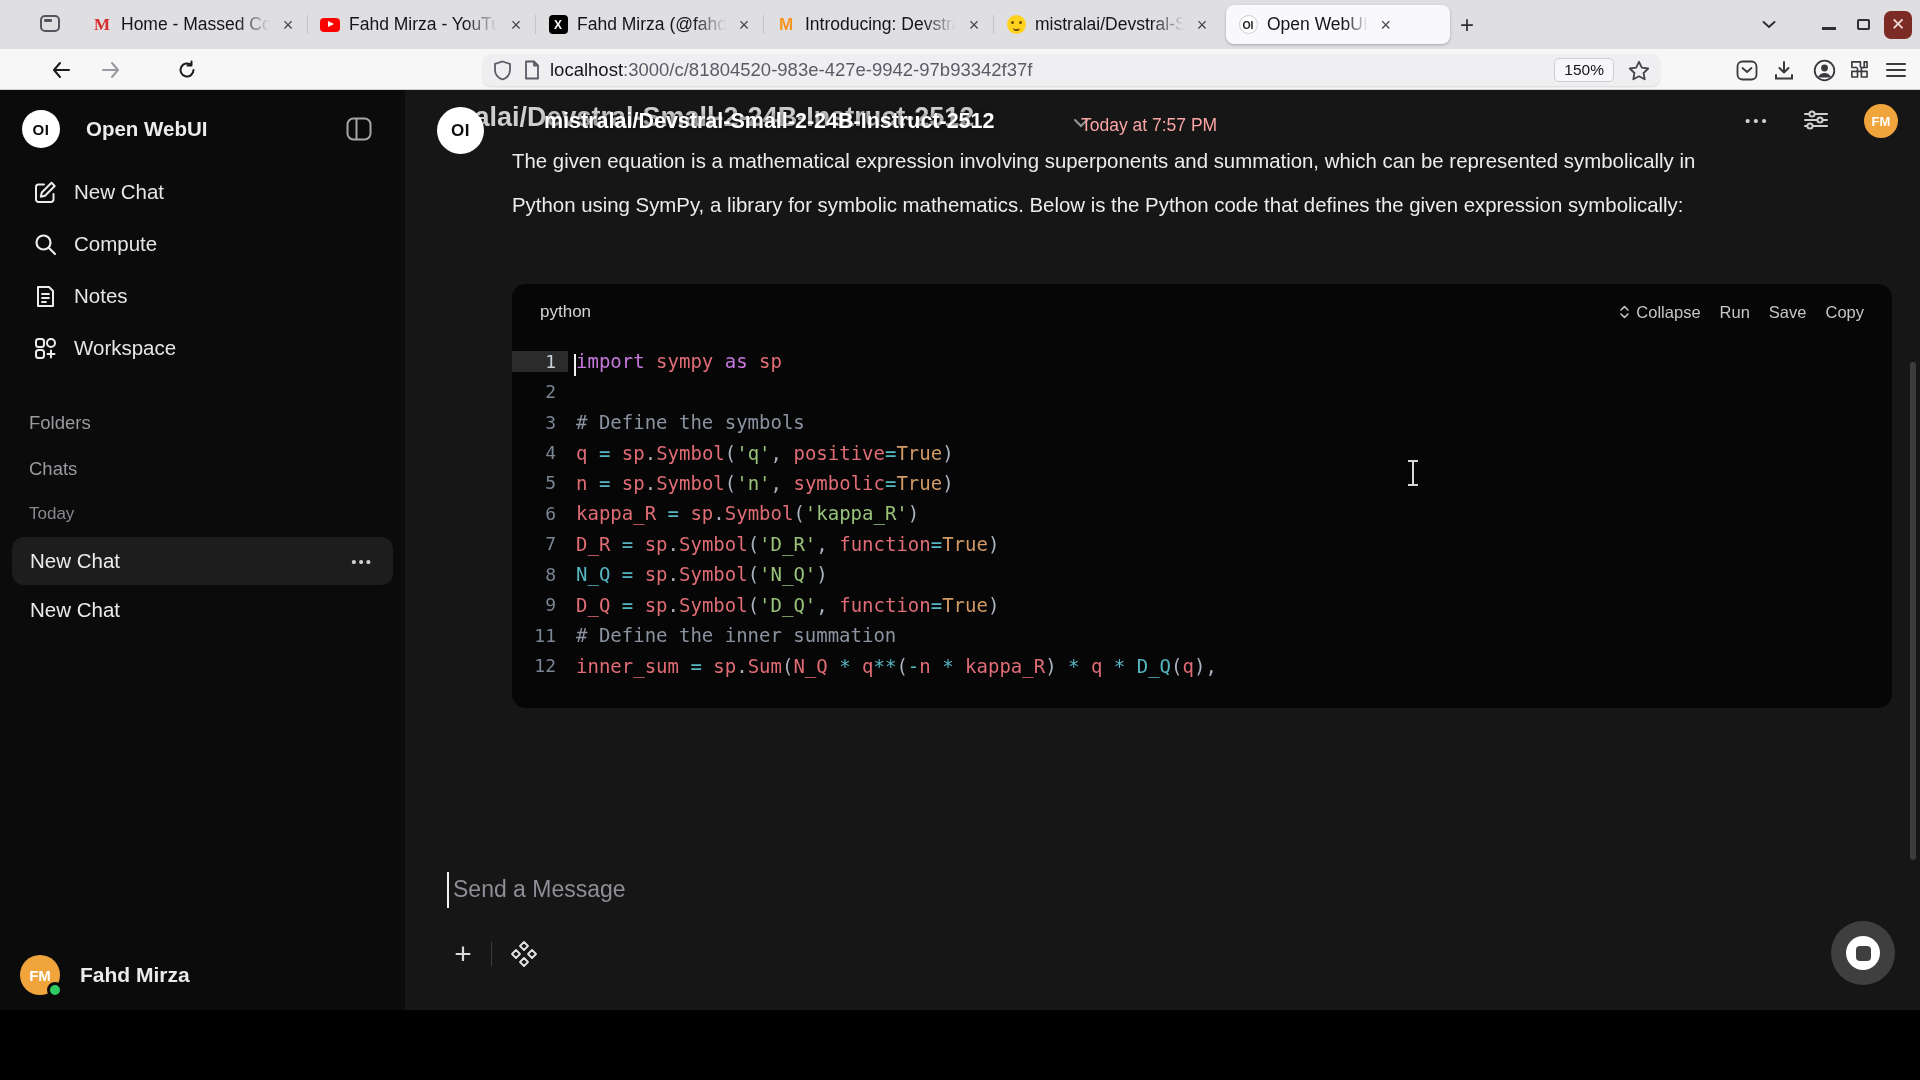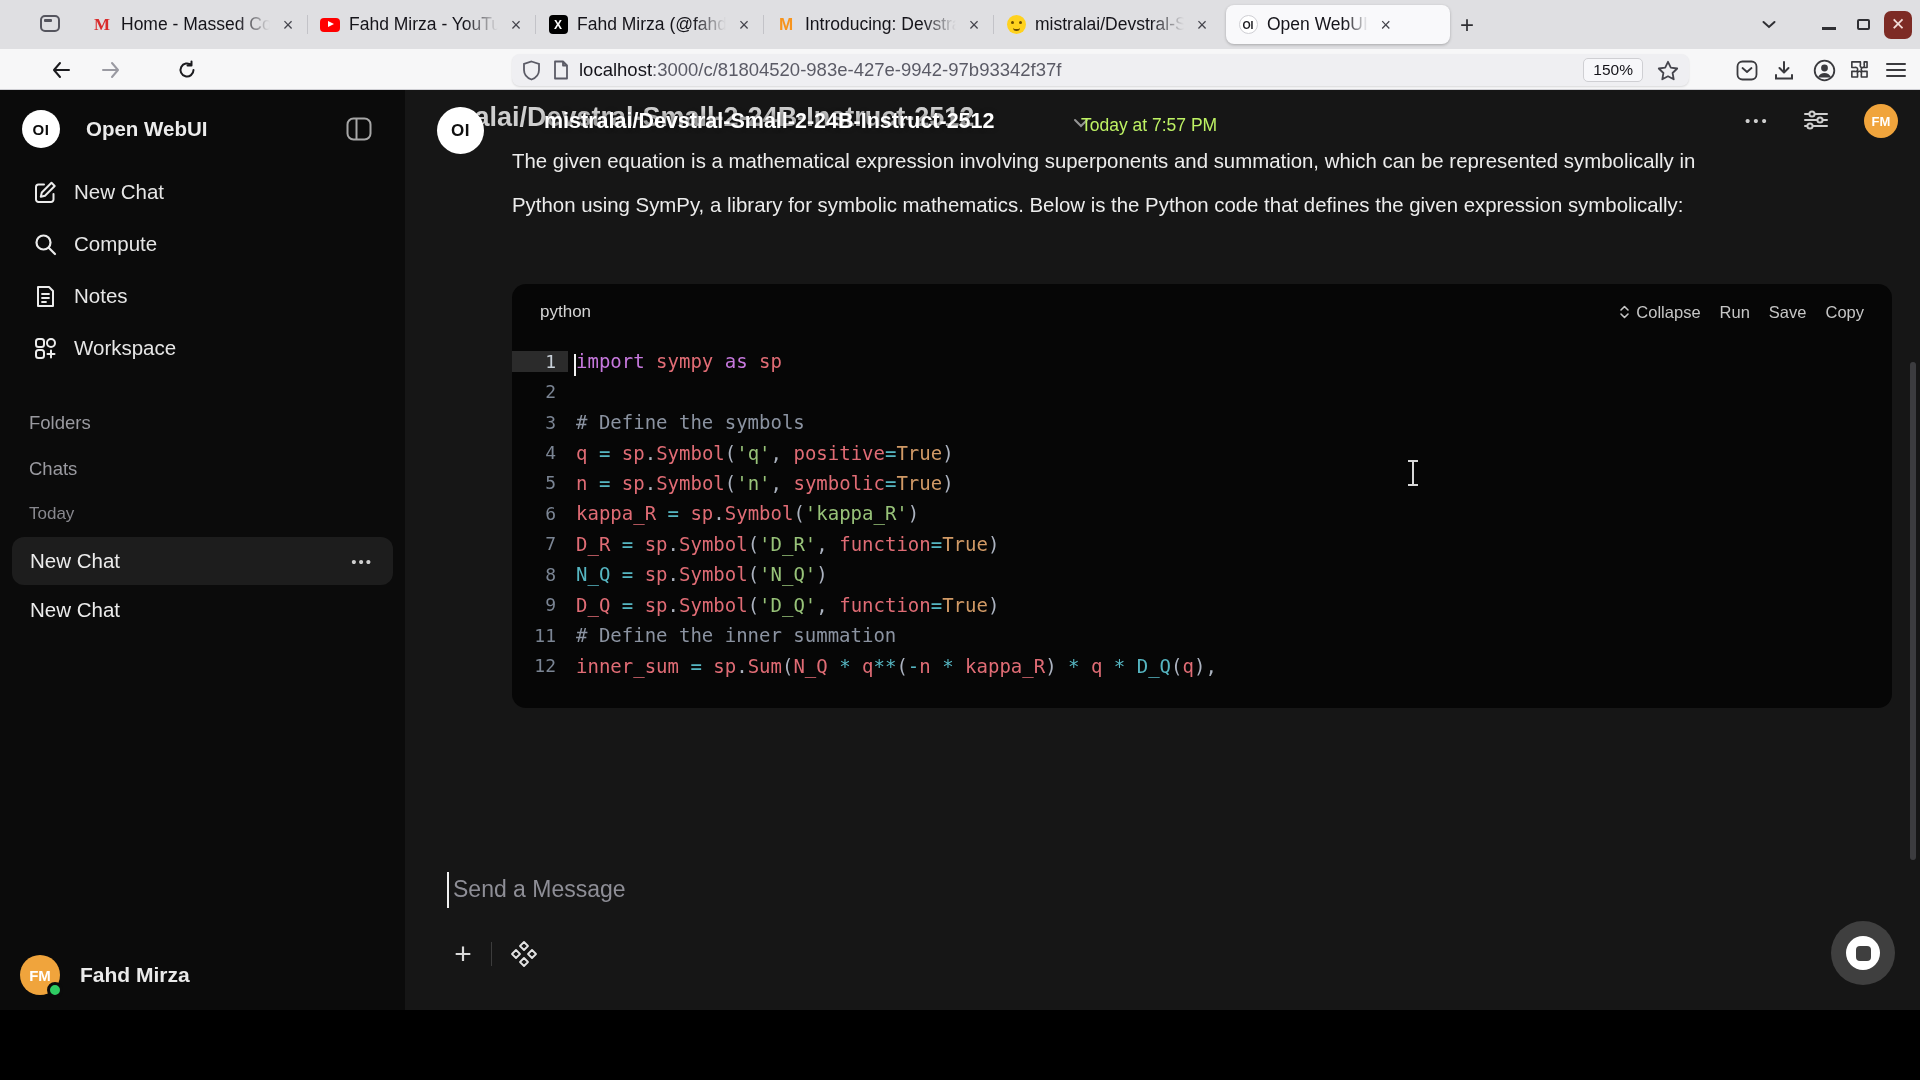--- a/index.html
+++ b/index.html
@@ -34,21 +34,21 @@
   .newtab { position:absolute; left:1452px; top:10px; width:30px; height:30px; color:#2f2f33; font-size:24px; font-weight:300; display:flex; align-items:center; justify-content:center; border-radius:6px; }
   .winctl { position:absolute; right:0; top:0; height:49px; display:flex; align-items:center; }
   .wc { width:34px; height:30px; display:flex; align-items:center; justify-content:center; }
   .wc svg { display:block; }
   .wc-min { width:14px; height:2.4px; background:#2f2f33; margin-top:8px; }
   .wc-max { width:13px; height:11px; border:2px solid #2f2f33; border-radius:2px; }
   .wc-close { width:28px; height:28px; background:#7d2b25; border-radius:7px; color:#f3ddd9; font-size:17px; display:flex; align-items:center; justify-content:center; margin:0 8px 0 4px; }
 
   #urlrow { position:absolute; left:0; top:49px; width:1920px; height:41px; background:#f7f7f8; border-bottom:1px solid #cfcfd4; }
   .navbtn { position:absolute; top:7px; width:30px; height:28px; display:flex; align-items:center; justify-content:center; border-radius:6px; }
-  .urlfield { position:absolute; left:512px; top:5px; width:1177px; height:32px; background:#efeff2; border-radius:8px;
+  .urlfield { position:absolute; left:483px; top:5px; width:1177px; height:32px; background:#efeff2; border-radius:8px;
     box-shadow:0 1px 2px rgba(0,0,0,.12); display:flex; align-items:center; padding:0 10px; }
   .urltext { font-size:18.5px; margin-left:10px; white-space:nowrap; overflow:hidden; flex:1; }
   .url-host { color:#15141a; }
   .url-rest { color:#5b5b66; }
   .zoombadge { background:#f7f7fa; border:1px solid #cfcfd3; border-radius:5px; color:#15141a; font-size:15.5px; padding:2px 9px; margin-right:14px; flex:none; }
   .uicon { flex:none; display:flex; align-items:center; justify-content:center; }
   .rightico { position:absolute; top:8px; width:28px; height:26px; display:flex; align-items:center; justify-content:center; }
 
   
   #app { position:absolute; left:0; top:90px; width:1920px; height:920px; }
@@ -77,21 +77,21 @@
   .s-avatar .dot { position:absolute; right:-3px; bottom:-3px; width:16px; height:16px; border-radius:50%; background:#2ecc63; border:3px solid #0b0b0b; }
   .s-username { margin-left:20px; color:#eaeaea; font-size:21px; font-weight:600; }
 
   
   .ghost-model { position:absolute; left:50px; top:12px; font-size:27px; font-weight:600; color:rgba(222,222,222,.92); white-space:nowrap; z-index:1; }
   .ghost-chev { position:absolute; left:668px; top:24px; z-index:1; opacity:.75; }
   .m-avatar { position:absolute; left:32px; top:17px; width:47px; height:47px; border-radius:50%; background:#fff; z-index:2;
     color:#101010; font-weight:800; font-size:17px; display:flex; align-items:center; justify-content:center; letter-spacing:.5px; }
   .m-model { position:absolute; left:107px; top:19px; font-size:21.5px; font-weight:800; color:#ffffff; z-index:3; white-space:nowrap;
     text-shadow:0 0 5px rgba(22,22,22,.75);padding-left:32px; }
-  .m-time { position:absolute; left:676px; top:25px; font-size:17.5px; color:#bef264; z-index:3; white-space:nowrap; }
+  .m-time { position:absolute; left:676px; top:25px; font-size:17.5px; color:#fca5a5; z-index:3; white-space:nowrap; }
   .h-dots { position:absolute; left:1340px; top:22px; color:#cfcfcf; font-size:15px; letter-spacing:3px; z-index:3; }
   .h-sliders { position:absolute; left:1398px; top:18px; z-index:3; }
   .h-avatar { position:absolute; left:1459px; top:14px; width:34px; height:34px; border-radius:50%; background:#f0a43c; color:#fff;
     font-weight:700; font-size:13px; display:flex; align-items:center; justify-content:center; z-index:3; }
 
   .msg { position:absolute; left:107px; top:50px; width:1235px; font-size:20.4px; line-height:43.8px; color:#ececec; }
 
   
   .code { position:absolute; left:107px; top:194px; width:1380px; height:424px; background:#060606; border-radius:14px; overflow:hidden; }
   .code-hd { height:56px; display:flex; align-items:center; padding:0 28px; }

